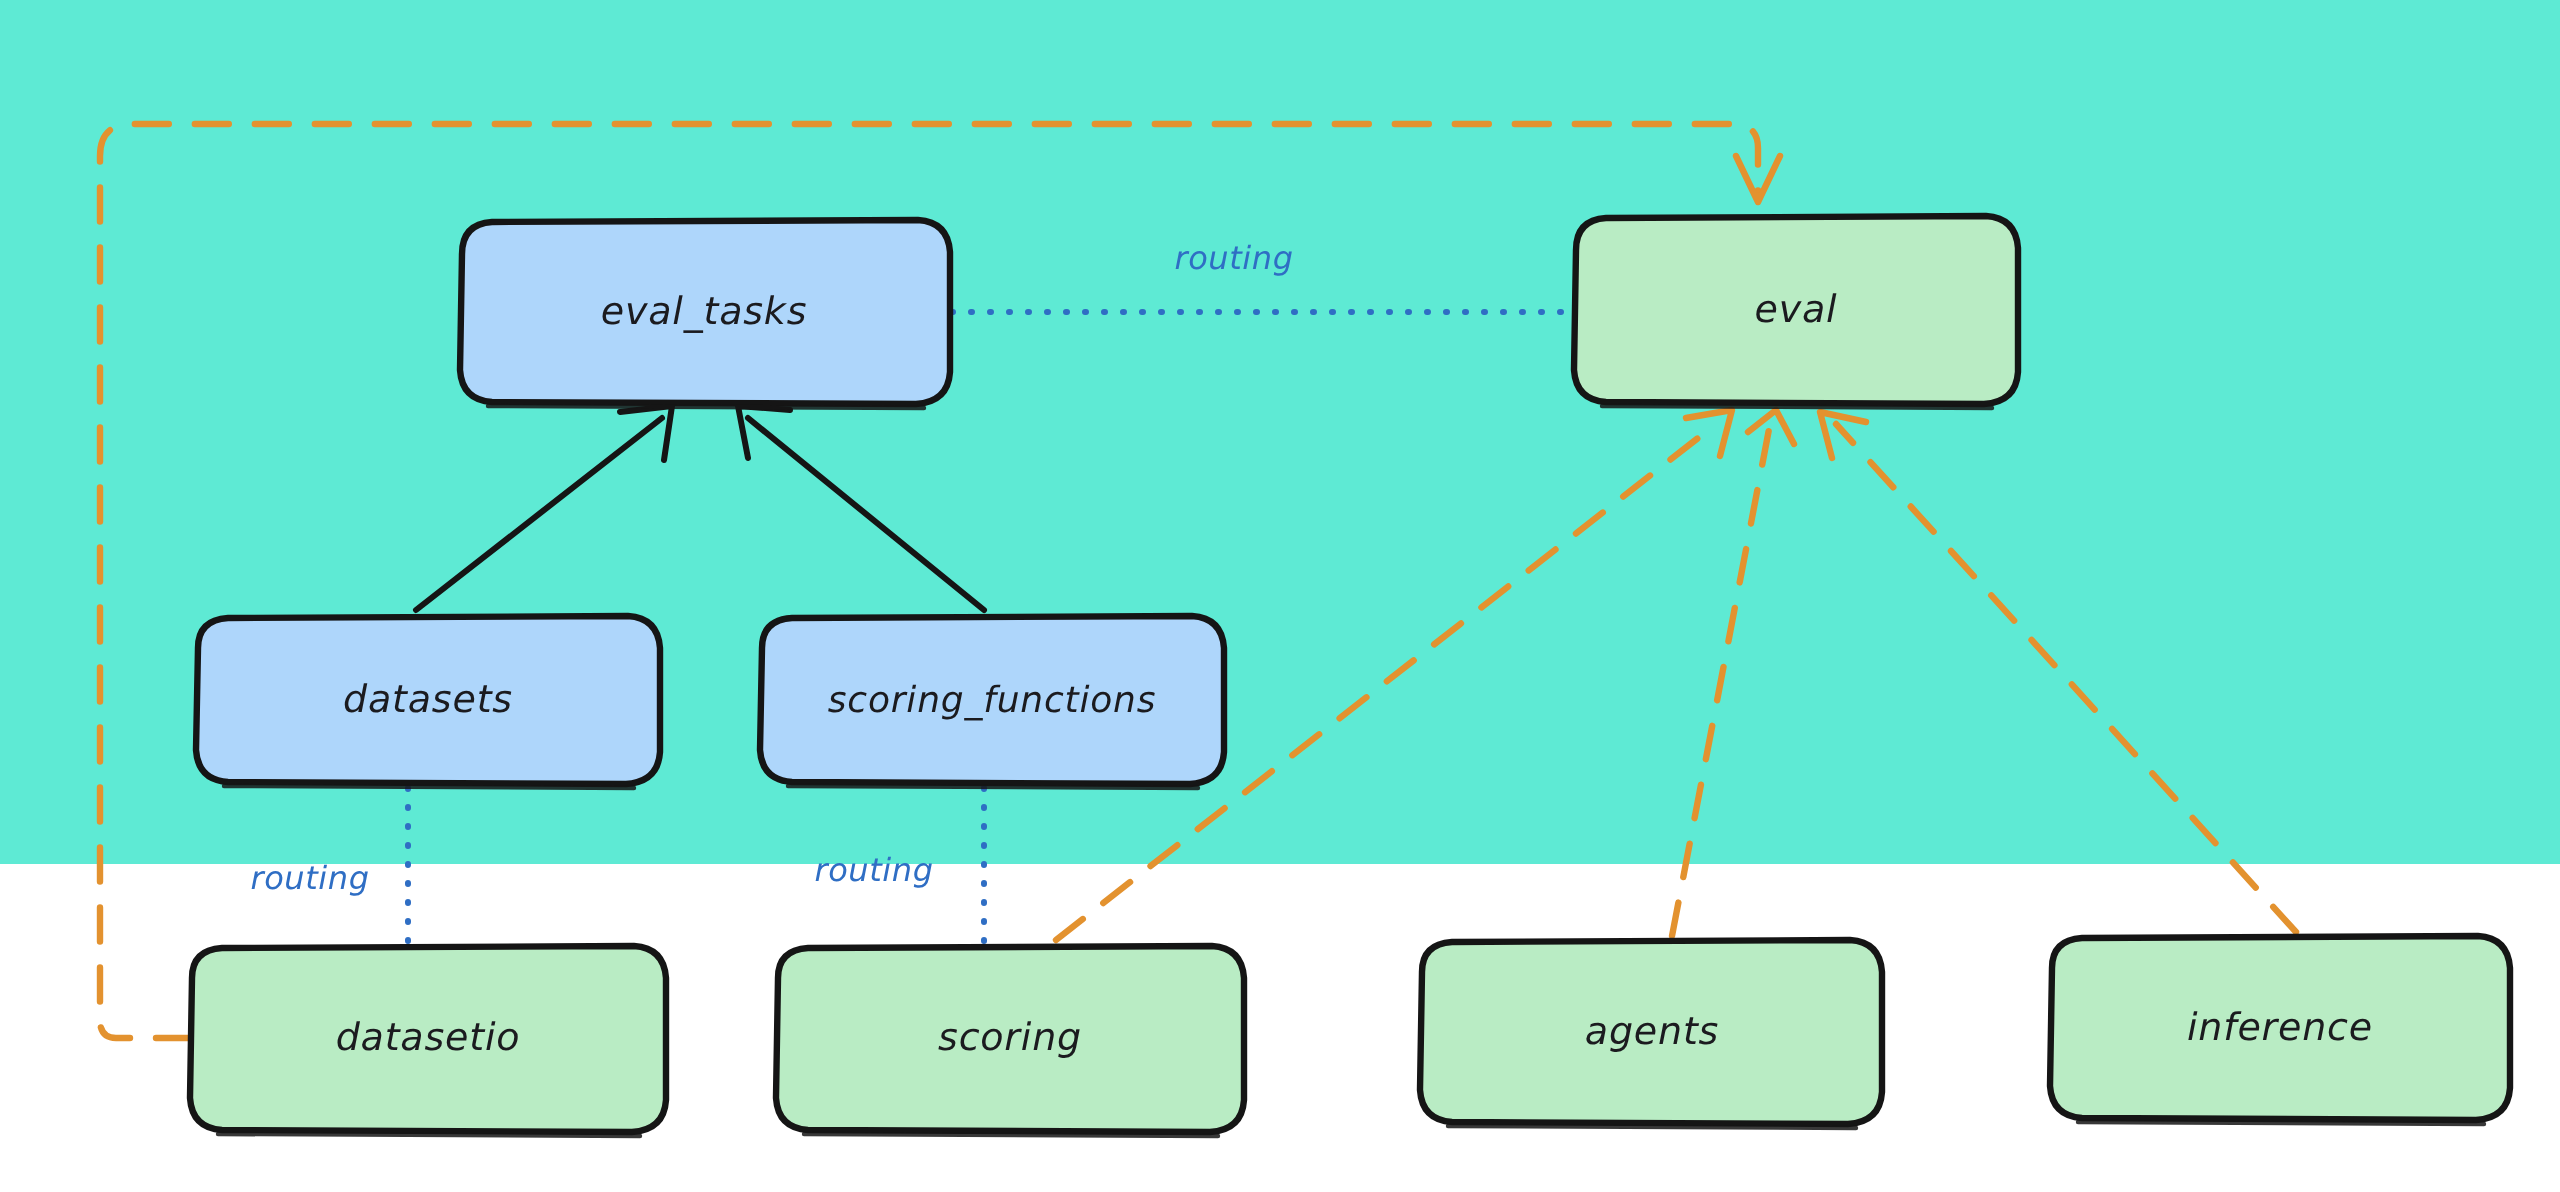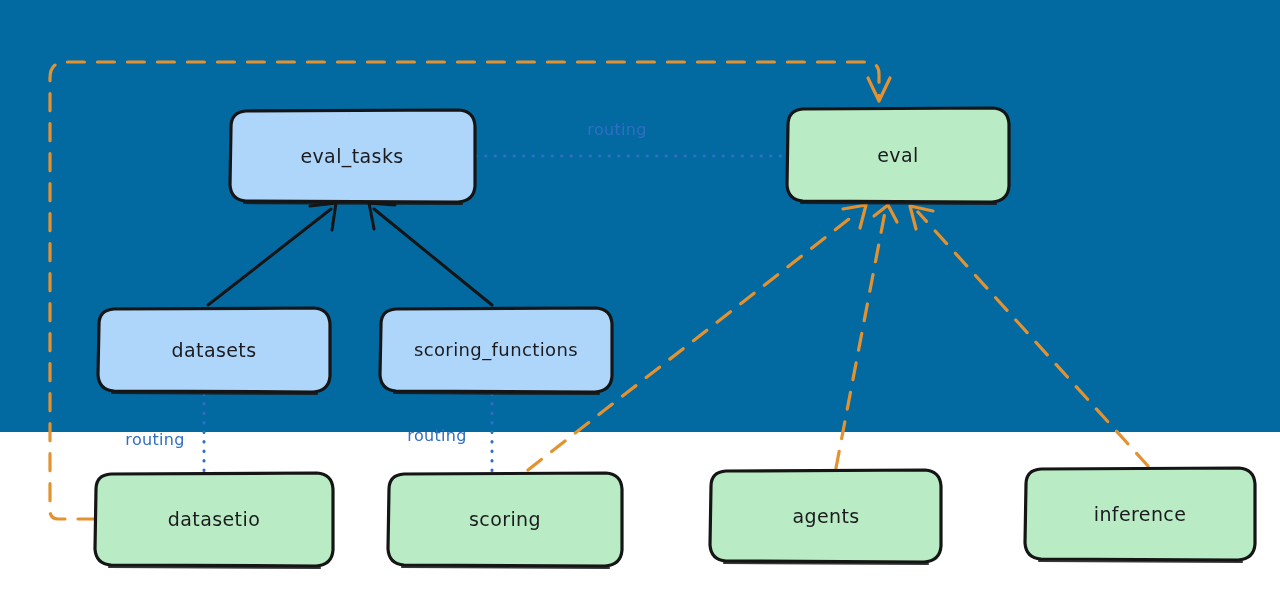--- a/index.html
+++ b/index.html
@@ -10,21 +10,22 @@
   body {
     width: 1280px;
     height: 596px;
     overflow: hidden;
     font-family: "DejaVu Sans", sans-serif;
   }
   #diagram-root {
     position: relative;
     width: 1280px;
     height: 432px;
-    background: #0369a1;
+    background: #5eead4;
+    font-style: italic;
   }
   svg#diagram-svg {
     position: absolute;
     top: 0;
     left: 0;
     width: 1280px;
     height: 596px;
     display: block;
   }
   .node-label {

